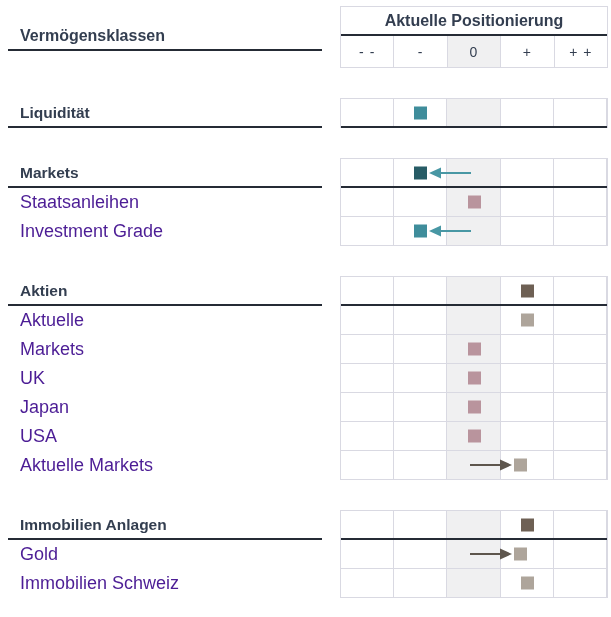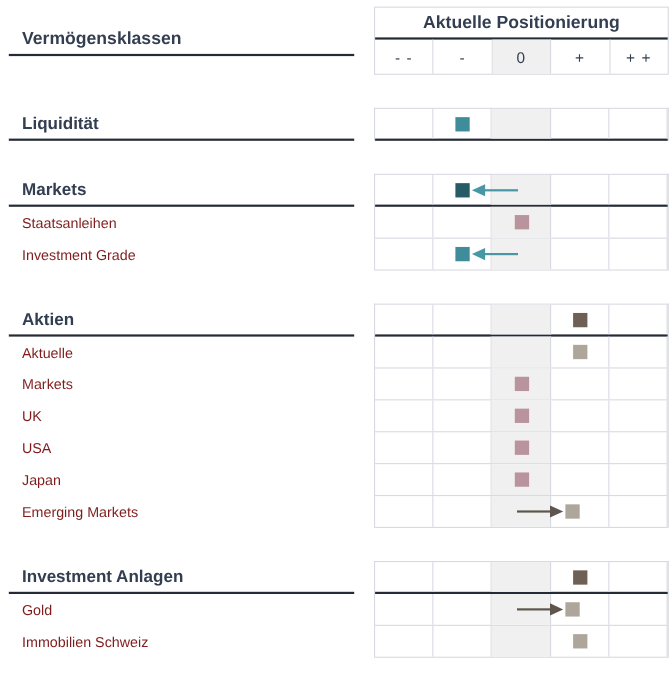--- a/index.html
+++ b/index.html
@@ -12,21 +12,21 @@
   .right-title{height:27px;display:flex;align-items:center;justify-content:center;
     font-size:16px;font-weight:bold;color:#333E50;border-bottom:2px solid #252B35;}
   .scale-row{display:flex;height:31px;}
   .scale-cell{flex:1;display:flex;align-items:center;justify-content:center;font-size:14px;color:#333E50;
     border-right:1px solid #D9D9E2;letter-spacing:1px;}
   .scale-cell:last-child{border-right:none;}
   .scale-cell.shaded{background:#F0F0F1;}
   #sections .section{display:flex;align-items:flex-start;margin-left:8px;margin-top:30px;}
   .labels{width:314px;margin-top:1px;}
   .label{height:29px;box-sizing:border-box;display:flex;align-items:center;padding-left:12px;
-    font-size:13px;color:#7f1d1d;}
+    font-size:18px;color:#4c1d95;}
   .label.head{font-weight:bold;font-size:15.5px;color:#333E50;border-bottom:2px solid #252B35;}
   .grid{width:268px;margin-left:18px;box-sizing:border-box;border:1px solid #D9D9E2;border-bottom:none;}
   .grid-row{position:relative;display:flex;height:29px;box-sizing:border-box;border-bottom:1px solid #D9D9E2;}
   .grid-row.head-row{border-bottom:2px solid #252B35;}
   .cell{flex:1;border-right:1px solid #D9D9E2;}
   .cell:last-child{border-right:none;}
   .cell.shaded{background:#F0F0F1;}
   .marker{position:absolute;width:13px;height:13px;top:50%;transform:translateY(-50%);}
   .arrow{position:absolute;top:50%;transform:translateY(-50%);}
 </style>
@@ -103,23 +103,23 @@
             </svg>
           </div>
         </div>
       </div>
       <div class="section">
         <div class="labels">
           <div class="label head">Aktien</div>
           <div class="label">Aktuelle</div>
           <div class="label">Markets</div>
           <div class="label">UK</div>
+          <div class="label">Japan</div>
           <div class="label">USA</div>
-          <div class="label">Japan</div>
-          <div class="label">Emerging Markets</div>
+          <div class="label">Aktuelle Markets</div>
         </div>
         <div class="grid">
           <div class="grid-row head-row">
             <div class="cell"></div>
             <div class="cell"></div>
             <div class="cell shaded"></div>
             <div class="cell"></div>
             <div class="cell"></div>
             <div class="marker" style="background: rgb(110, 96, 84); left: 179.7px;"></div>
           </div>
@@ -172,21 +172,21 @@
             <div class="marker" style="background: rgb(174, 165, 155); left: 172.7px;"></div>
             <svg width="42" height="12" class="arrow" style="left: 128.7px;">
               <path d="M42 6 L30 0.5 L30 11.5 Z" fill="#5E564D"></path>
               <rect x="0" y="5" width="31" height="2" fill="#5E564D"></rect>
             </svg>
           </div>
         </div>
       </div>
       <div class="section">
         <div class="labels">
-          <div class="label head">Investment Anlagen</div>
+          <div class="label head">Immobilien Anlagen</div>
           <div class="label">Gold</div>
           <div class="label">Immobilien Schweiz</div>
         </div>
         <div class="grid">
           <div class="grid-row head-row">
             <div class="cell"></div>
             <div class="cell"></div>
             <div class="cell shaded"></div>
             <div class="cell"></div>
             <div class="cell"></div>

